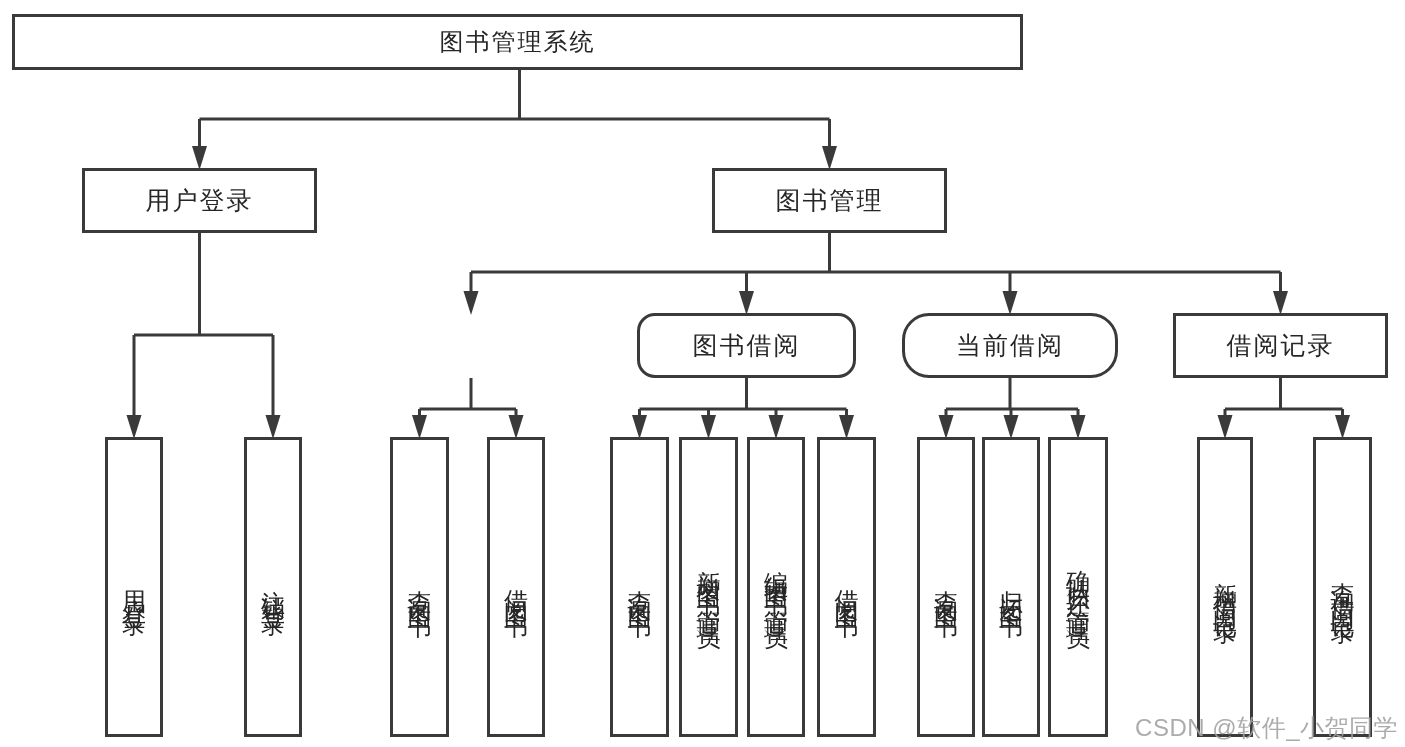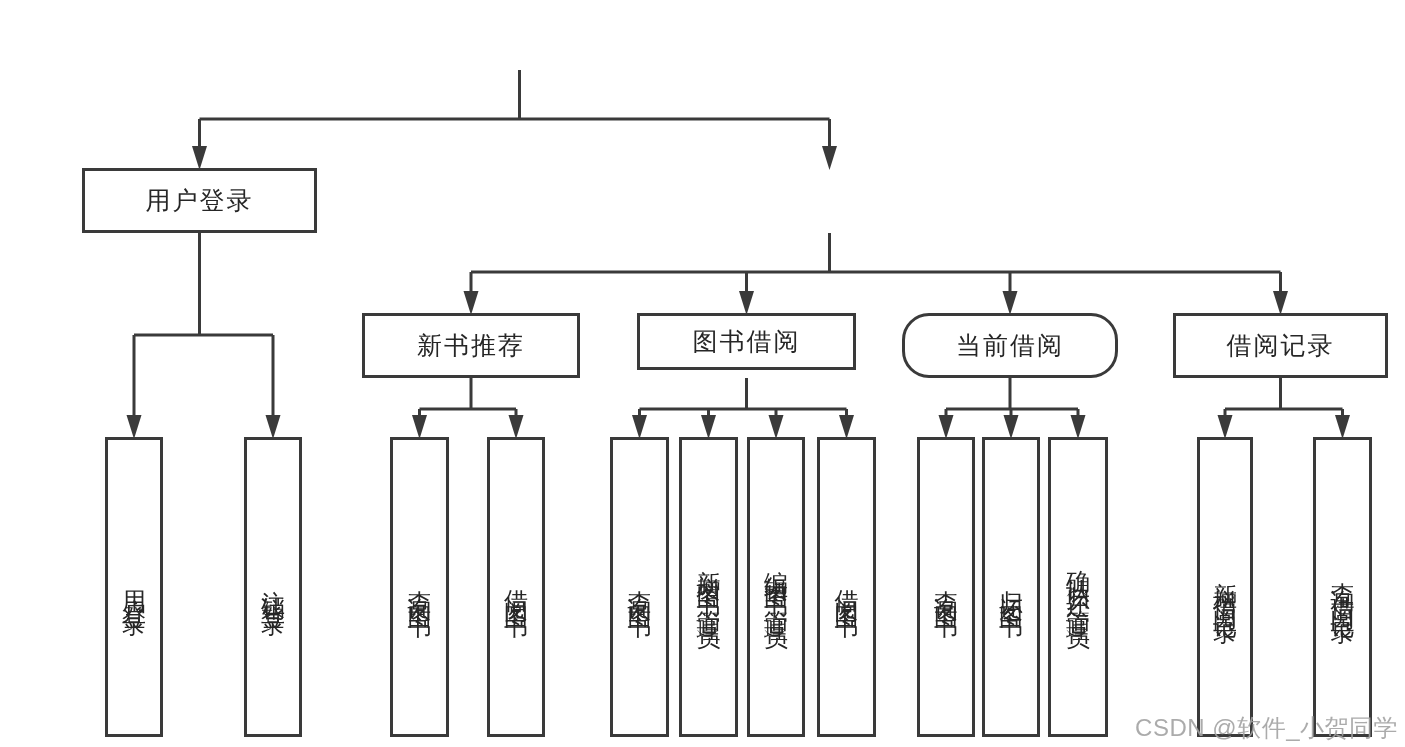--- a/index.html
+++ b/index.html
@@ -96,25 +96,26 @@
       <polygon points="768.5,415 783.5,415 776,439"></polygon>
       <polygon points="839,415 854,415 846.5,439"></polygon>
       <polygon points="938.5,415 953.5,415 946,439"></polygon>
       <polygon points="1003.5,415 1018.5,415 1011,439"></polygon>
       <polygon points="1070.5,415 1085.5,415 1078,439"></polygon>
       <polygon points="1217.5,415 1232.5,415 1225,439"></polygon>
       <polygon points="1335,415 1350,415 1342.5,439"></polygon>
     </g>
   </svg>
 
+  <div class="node h-node root-node" style="left:12px; top:14px; width:1011px; height:56px;">图书管理系统</div>
 
   <div class="node h-node" style="left:82px; top:168px; width:235px; height:65px;">用户登录</div>
+  <div class="node h-node" style="left:712px; top:168px; width:235px; height:65px;">图书管理</div>
 
-  <div class="node h-node" style="left:362px; top:313px; width:218px; height:65px;">新书推荐</div>
-  <div class="node h-node" style="left:637px; top:313px; width:219px; height:57px;">图书借阅</div>
+  <div class="node h-node" style="left:637px; top:313px; width:219px; height:65px;border-radius:18px;">图书借阅</div>
   <div class="node h-node" style="left:902px; top:313px; width:216px; height:65px;border-radius:27px;">当前借阅</div>
   <div class="node h-node" style="left:1173px; top:313px; width:215px; height:65px;">借阅记录</div>
 
   <div class="node v-node" style="left:105px; top:437px; width:58px; height:300px;">用户登录</div>
   <div class="node v-node" style="left:244px; top:437px; width:58px; height:300px;">注销登录</div>
 
   <div class="node v-node" style="left:390px; top:437px; width:59px; height:300px;">查询图书</div>
   <div class="node v-node" style="left:487px; top:437px; width:58px; height:300px;">借阅图书</div>
 
   <div class="node v-node" style="left:610px; top:437px; width:59px; height:300px;">查询图书</div>

